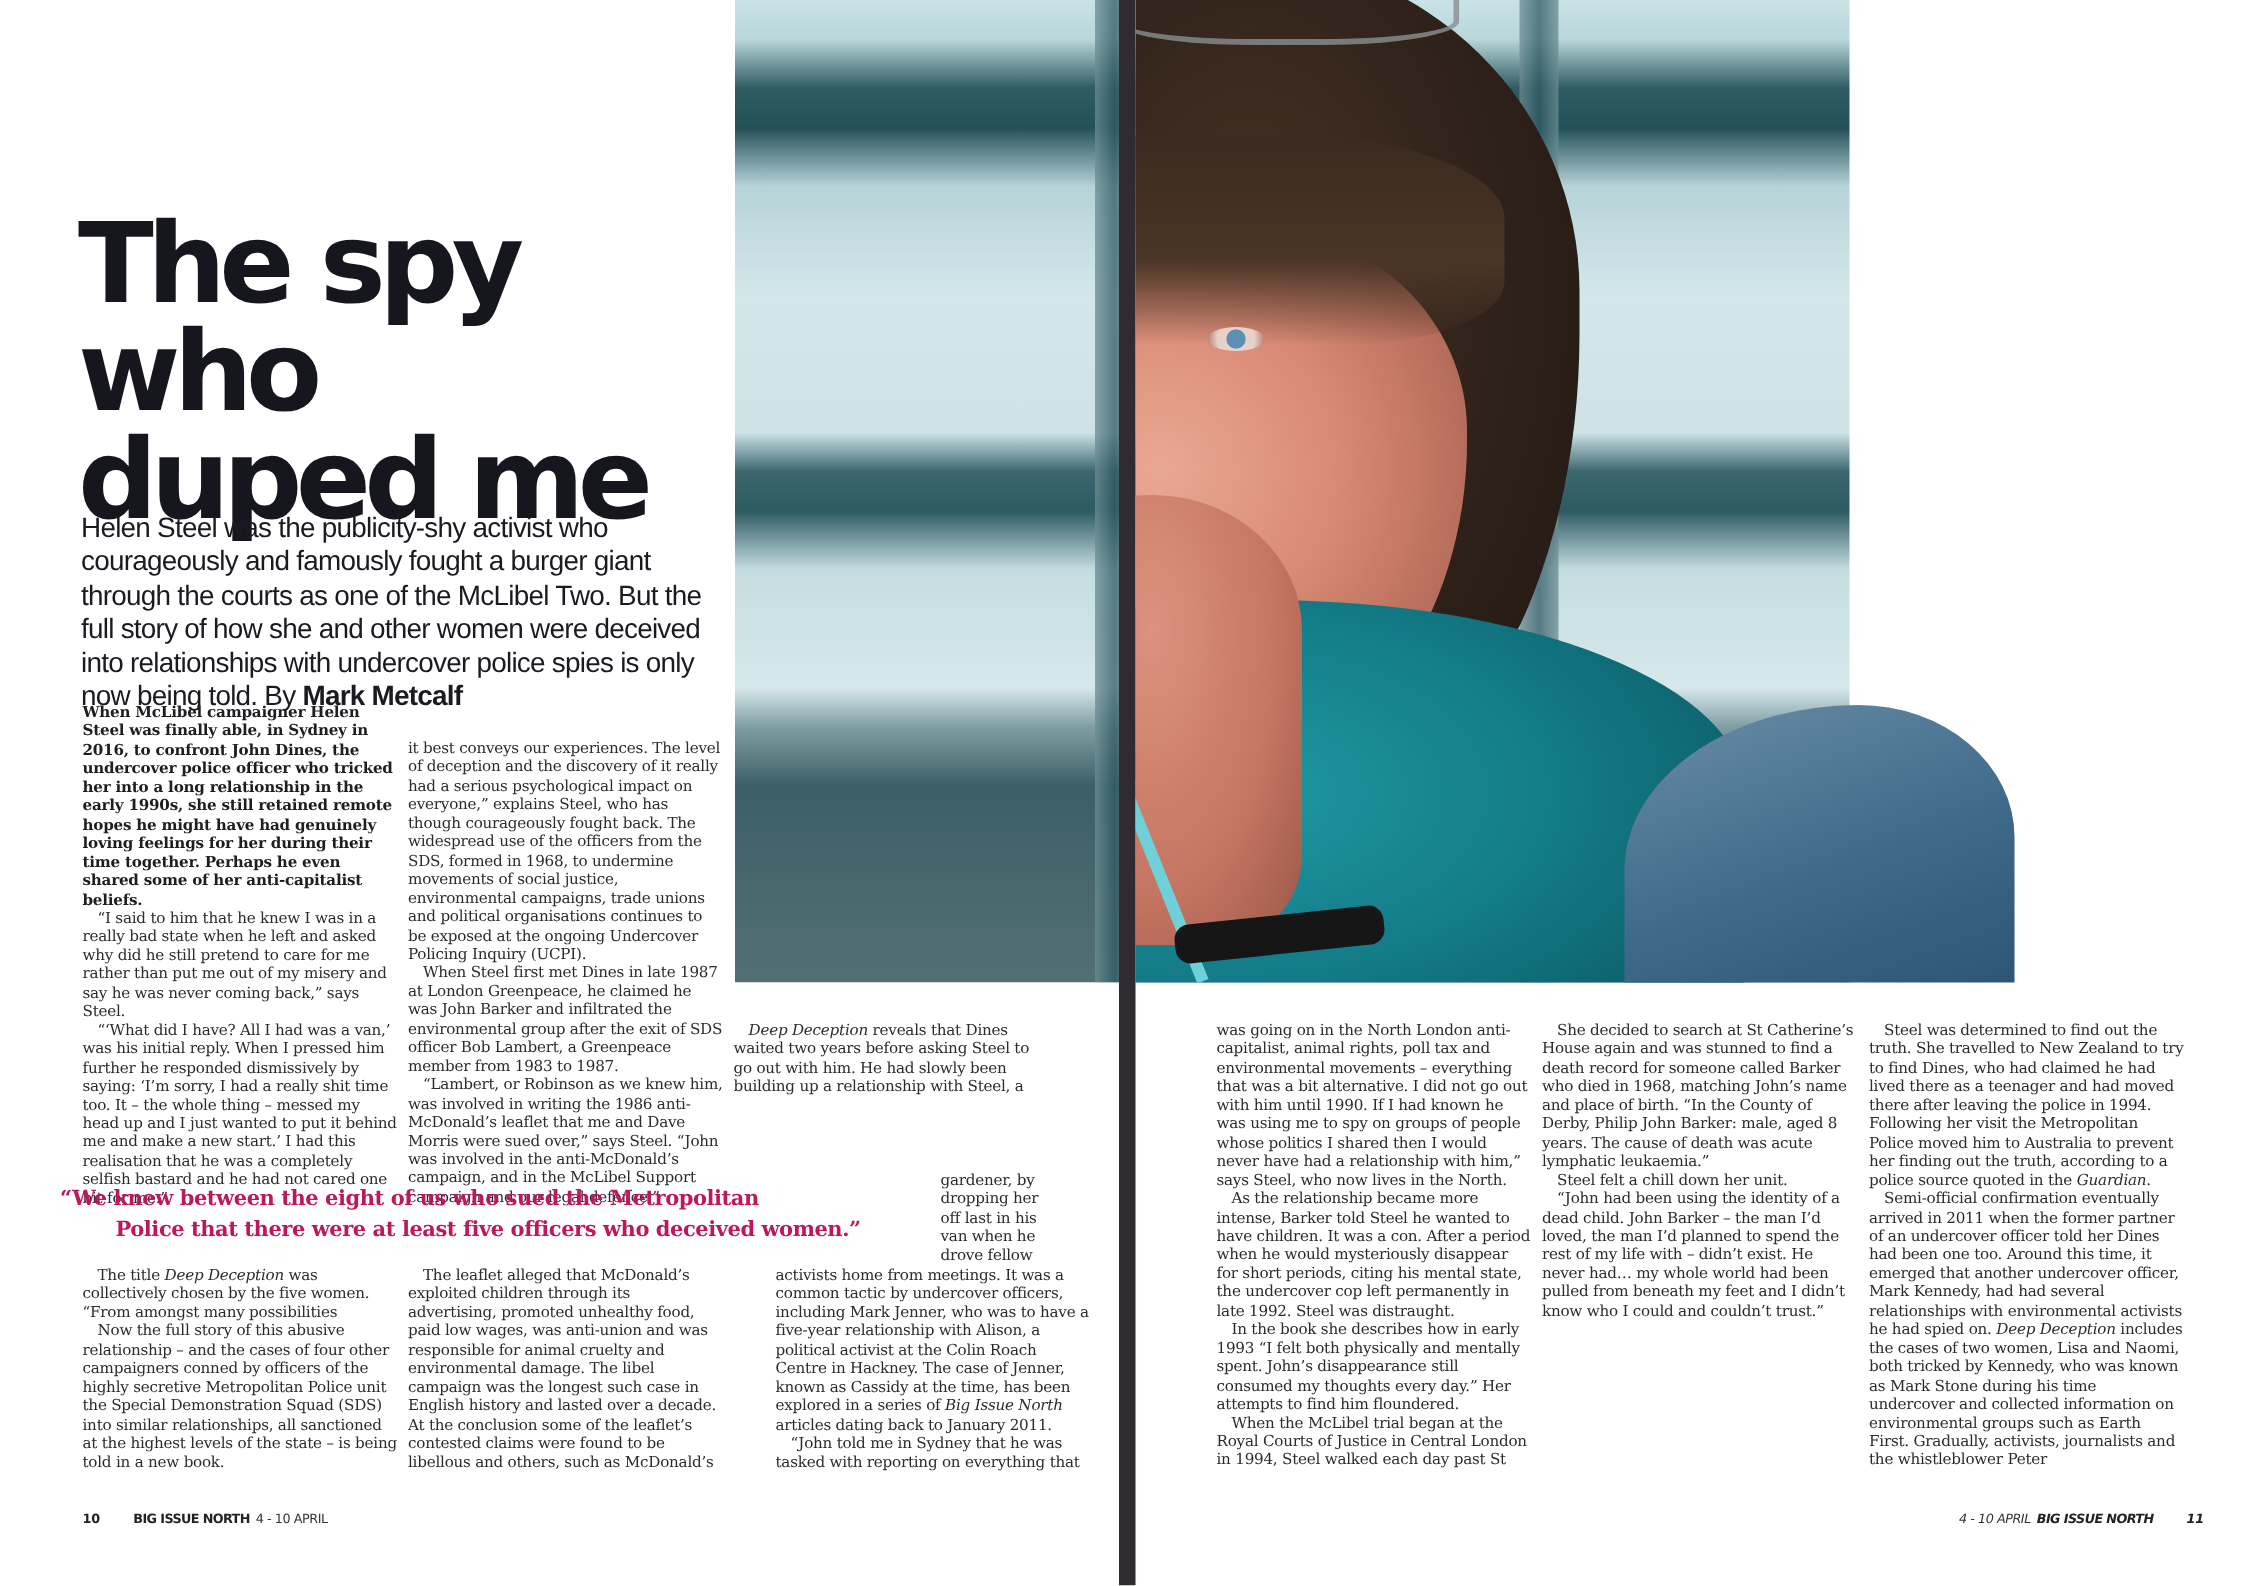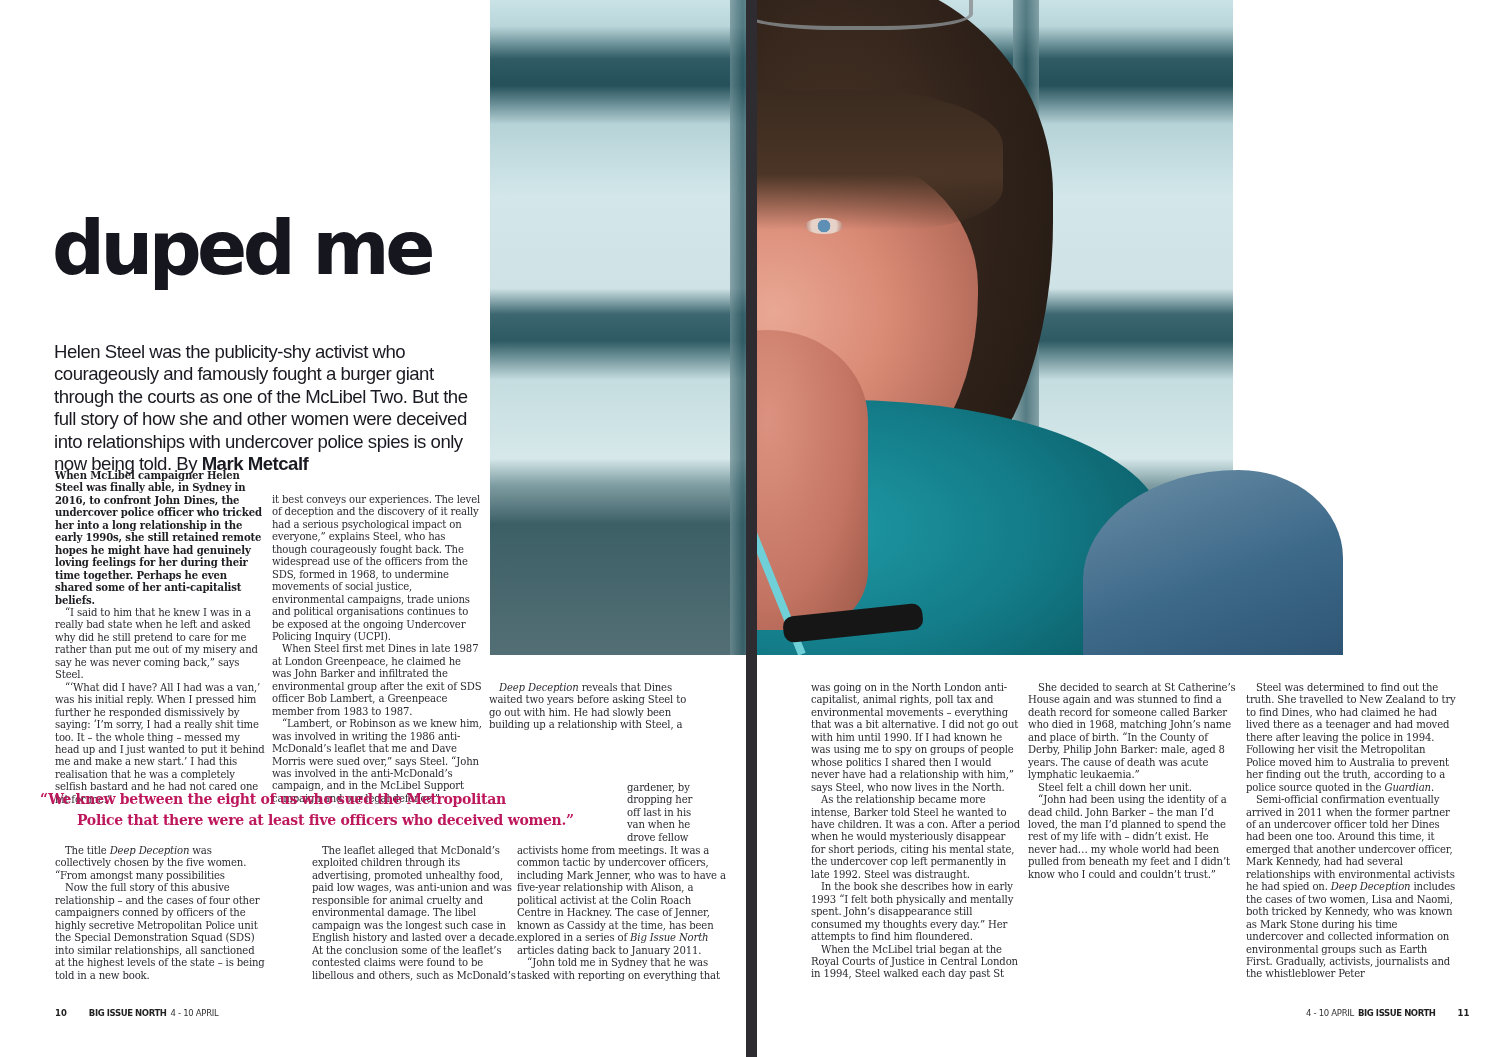--- a/index.html
+++ b/index.html
@@ -76,42 +76,42 @@
   .col p { text-indent: 10px; }
   .col p.noindent { text-indent: 0; }
   .col p.lead { text-indent: 0; font-weight: bold; color: #1d1d22; }
   .col em { font-style: italic; }
 
   .c1 { left: 55px; top: 470px; width: 210px; }
   .c2 { left: 272px; top: 494px; width: 210px; }
   .c3 { left: 489px; top: 682px; width: 210px; }
   .c3b { left: 627px; top: 782px; width: 72px; }
   .c4 { left: 55px; top: 845px; width: 210px; }
-  .c5 { left: 272px; top: 845px; width: 210px; margin-left: 40px; }
+  .c5 { left: 272px; top: 845px; width: 210px; }
   .c6 { left: 517px; top: 845px; width: 210px; }
   .c7 { left: 811px; top: 682px; width: 210px; }
   .c8 { left: 1028px; top: 682px; width: 210px; }
   .c9 { left: 1246px; top: 682px; width: 210px; }
 
   .pullquote {
     position: absolute; left: 40px; top: 789px; width: 590px;
     font-family: "DejaVu Serif", serif; font-weight: bold; font-size: 14px; line-height: 21px;
     color: #be185d; letter-spacing: -0.3px;
   }
   .pullquote .l2 { display: block; padding-left: 37px; }
 
   
   .folio { position: absolute; top: 1008px; font-family: "DejaVu Sans", sans-serif; font-size: 8.5px; color: #222; white-space: nowrap; }
   .folio .num { font-weight: bold; }
   .folio .mag { font-weight: bold; letter-spacing: -0.4px; }
   .folio .date { letter-spacing: -0.3px; color: #333; margin-top: 48px; }
   .folio-left { left: 55px; }
   .folio-left .mag { margin-left: 22px; }
   .folio-left .date { margin-left: 4px; }
-  .folio-right { left: 1306px; }
+  .folio-right { left: 1306px; font-style: italic; }
   .folio-right .mag { margin-left: 4px; }
   .folio-right .num { margin-left: 22px; }
 </style>
 </head>
 <body>
 
 <div class="page page-left"></div>
 <div class="page page-right"></div>
 <div class="gutter"></div>
 
@@ -133,21 +133,21 @@
     <div class="ph-fleece"></div>
     <div class="ph-pillow"></div>
     <div class="ph-hand"></div>
     <div class="ph-zip"></div>
     <div class="ph-strap"></div>
     <div class="ph-glasses"></div>
   </div>
 </div>
 
 <h1 class="headline">
-  <br>
+  <span>The spy who</span><br>
   <span>duped me</span>
 </h1>
 
 <div class="standfirst">
   <span>Helen Steel was the publicity-shy activist who courageously and famously fought a burger giant through the courts as one of the McLibel Two. But the full story of how she and other women were deceived into relationships with undercover police spies is only now being told. By </span><span class="byline">Mark Metcalf</span>
 </div>
 
 <div class="col c1">
   <p class="lead">When McLibel campaigner Helen Steel was finally able, in Sydney in 2016, to confront John Dines, the undercover police officer who tricked her into a long relationship in the early 1990s, she still retained remote hopes he might have had genuinely loving feelings for her during their time together. Perhaps he even shared some of her anti-capitalist beliefs.</p>
   <p>“I said to him that he knew I was in a really bad state when he left and asked why did he still pretend to care for me rather than put me out of my misery and say he was never coming back,” says Steel.</p>

